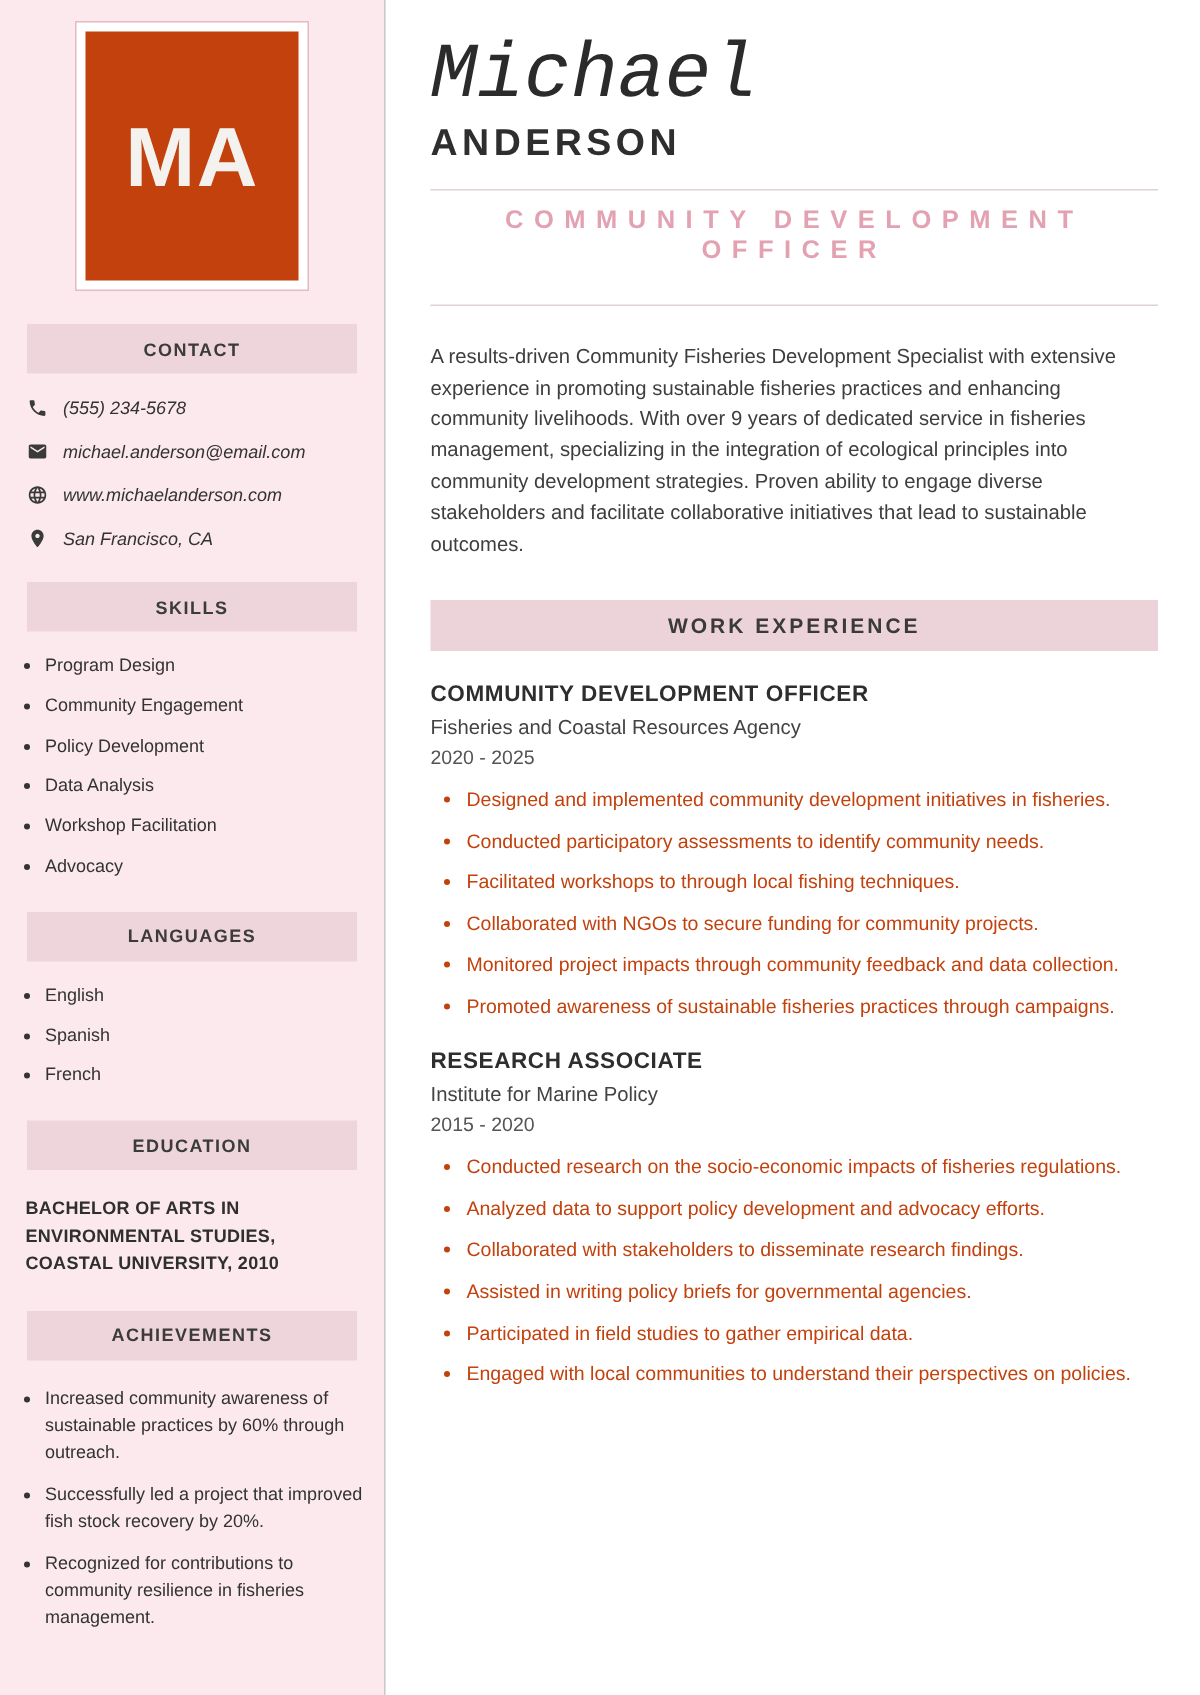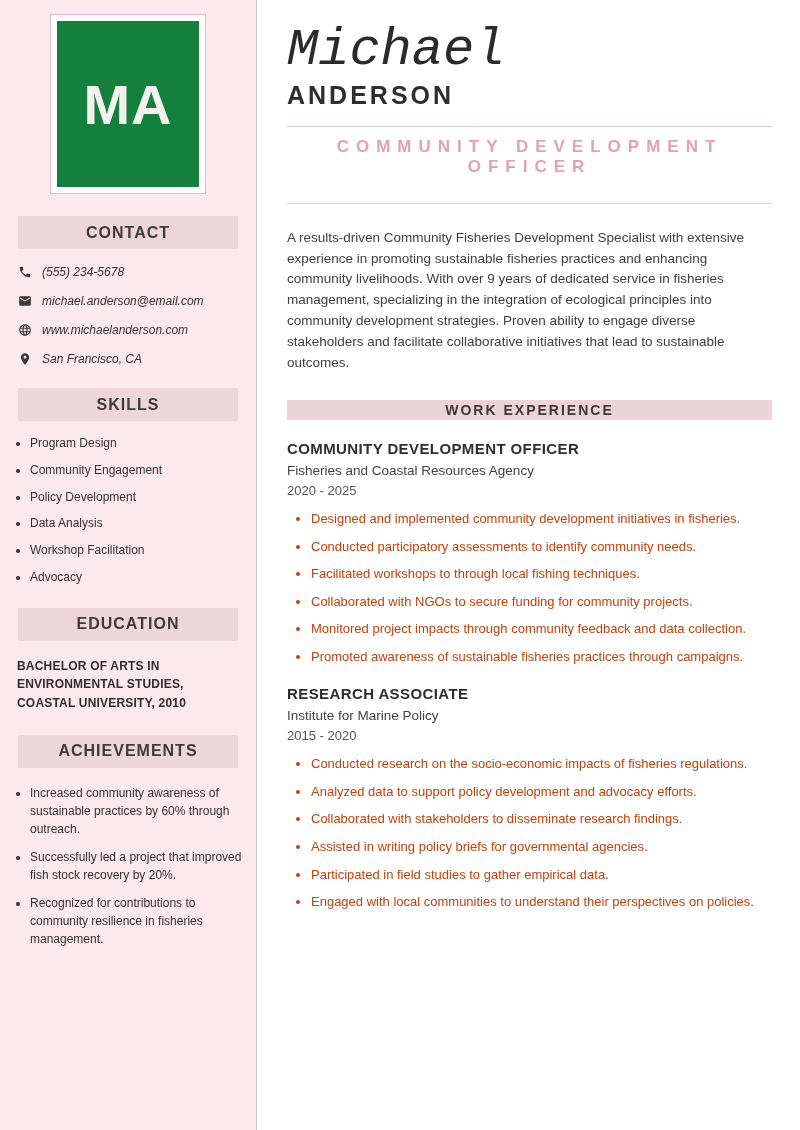--- a/index.html
+++ b/index.html
@@ -14,31 +14,31 @@
   .sidebar {
     width: 257px; min-width: 257px; height: 100%;
     background: #fbe9ed; border-right: 1px solid #c9c9c9;
     padding-top: 14px;
   }
   .avatar-frame {
     width: 156px; margin: 0 auto; background: #ffffff;
     border: 1px solid #e7b9c4; padding: 6px;
   }
   .avatar-inner {
-    width: 100%; height: 166px; background: #15803d;
+    width: 100%; height: 166px; background: #c2410c;
     display: flex; align-items: center; justify-content: center;
   }
   .avatar-inner span {
     color: #f4f2ee; font-size: 56px; font-weight: bold; letter-spacing: 1px;
   }
   .side-section { margin-top: 22px; }
   .side-heading {
     margin: 0 18px; height: 33px; background: #eed5db;
     display: flex; align-items: center; justify-content: center;
-    font-weight: bold; font-size: 16px; letter-spacing: 1px; color: #3b3b3b;
+    font-weight: bold; font-size: 12px; letter-spacing: 1px; color: #3b3b3b;
   }
   .contact-list { list-style: none; margin: 16px 14px 0 18px; }
   .contact-list li {
     display: flex; align-items: flex-end; gap: 10px;
     font-size: 12px; color: #333; margin-bottom: 15px; font-style: italic;
   }
   .cicon { width: 14px; height: 14px; display: inline-flex; flex: 0 0 14px; }
   .cicon svg { width: 14px; height: 14px; fill: #3a3a3a; }
   .dot-list { margin: 14px 14px 0 30px; }
   .dot-list li { font-size: 12px; color: #333; margin-bottom: 10px; line-height: 1.4; }
@@ -61,21 +61,21 @@
   }
   .rule { border-top: 1px solid #ddd2d5; margin-top: 16px; }
   .role-title {
     text-align: center; color: #e2a2b2; font-weight: bold;
     font-size: 17px; letter-spacing: 7px; padding: 10px 0;
   }
   .summary {
     margin-top: 24px; font-size: 13.5px; line-height: 1.55; color: #3e3e3e;
   }
   .section-bar {
-    margin-top: 26px; height: 20px; background: #ecd3da;
+    margin-top: 26px; height: 34px; background: #ecd3da;
     display: flex; align-items: center; justify-content: center;
     font-weight: bold; font-size: 14px; letter-spacing: 2px; color: #3a3a3a;
   }
   .job { margin-top: 20px; }
   .job-title { font-size: 15px; font-weight: bold; color: #2e2e2e; letter-spacing: .4px; }
   .company { font-size: 13.5px; color: #434343; margin-top: 6px; }
   .dates { font-size: 13px; color: #545454; margin-top: 5px; }
   .job-bullets { margin: 12px 0 0 24px; }
   .job-bullets li { font-size: 13px; color: #c2410c; margin-bottom: 10px; line-height: 1.35; }
 </style>
@@ -135,20 +135,28 @@
       <ul class="dot-list">
         <li>Program Design</li>
         <li>Community Engagement</li>
         <li>Policy Development</li>
         <li>Data Analysis</li>
         <li>Workshop Facilitation</li>
         <li>Advocacy</li>
       </ul>
     </section>
 
+    <section class="side-section">
+      <div class="side-heading">LANGUAGES</div>
+      <ul class="dot-list">
+        <li>English</li>
+        <li>Spanish</li>
+        <li>French</li>
+      </ul>
+    </section>
 
     <section class="side-section">
       <div class="side-heading">EDUCATION</div>
       <div class="edu-text">BACHELOR OF ARTS IN ENVIRONMENTAL STUDIES, COASTAL UNIVERSITY, 2010</div>
     </section>
 
     <section class="side-section">
       <div class="side-heading">ACHIEVEMENTS</div>
       <ul class="ach-list">
         <li>Increased community awareness of sustainable practices by 60% through outreach.</li>

